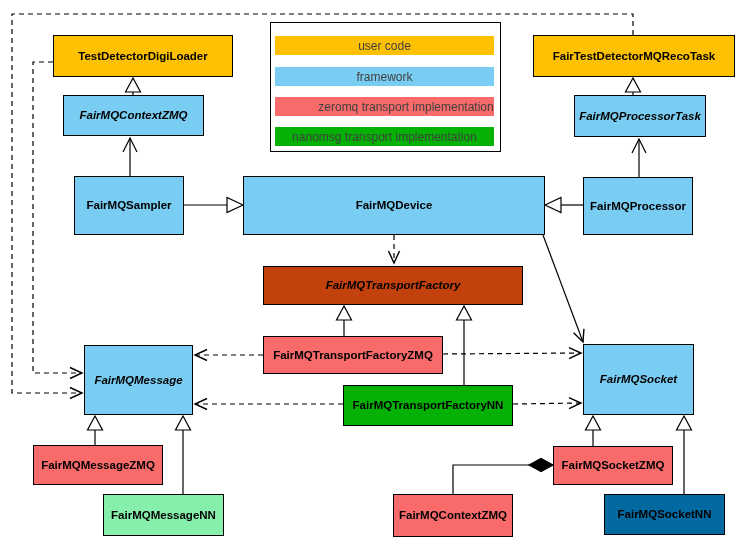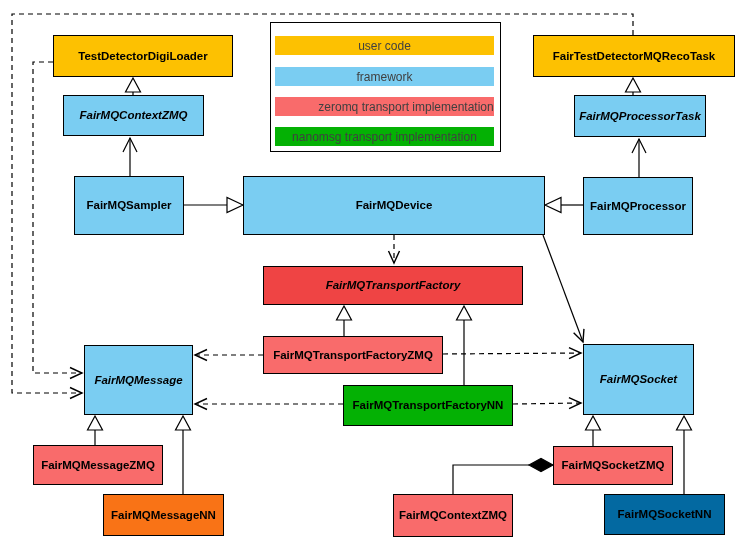--- a/index.html
+++ b/index.html
@@ -136,33 +136,33 @@
   <div class="node abstract" style="left: 63px; top: 95px; width: 141px; height: 41px; background-color: rgb(122, 205, 242);">FairMQContextZMQ</div>
 
   <div class="node abstract" style="left: 574px; top: 95px; width: 132px; height: 42px; background-color: rgb(122, 205, 242);">FairMQProcessorTask</div>
 
   <div class="node" style="left: 74px; top: 176px; width: 110px; height: 59px; background-color: rgb(122, 205, 242);">FairMQSampler</div>
 
   <div class="node" style="left: 243px; top: 176px; width: 302px; height: 59px; background-color: rgb(122, 205, 242);">FairMQDevice</div>
 
   <div class="node" style="left: 583px; top: 177px; width: 110px; height: 58px; background-color: rgb(122, 205, 242);">FairMQProcessor</div>
 
-  <div class="node abstract" style="left: 263px; top: 266px; width: 260px; height: 39px; background-color: #ef4444;">FairMQTransportFactory</div>
+  <div class="node abstract" style="left: 263px; top: 266px; width: 260px; height: 39px; background-color: #c2410c;">FairMQTransportFactory</div>
 
   <div class="node" style="left: 263px; top: 336px; width: 180px; height: 38px; background-color: rgb(249, 107, 107);">FairMQTransportFactoryZMQ</div>
 
   <div class="node" style="left: 343px; top: 385px; width: 170px; height: 41px; background-color: rgb(4, 177, 4);">FairMQTransportFactoryNN</div>
 
   <div class="node abstract" style="left: 84px; top: 345px; width: 109px; height: 70px; background-color: rgb(122, 205, 242);">FairMQMessage</div>
 
   <div class="node abstract" style="left: 583px; top: 344px; width: 111px; height: 71px; background-color: rgb(122, 205, 242);">FairMQSocket</div>
 
   <div class="node" style="left: 33px; top: 445px; width: 130px; height: 40px; background-color: rgb(249, 107, 107);">FairMQMessageZMQ</div>
 
-  <div class="node" style="left: 103px; top: 494px; width: 121px; height: 42px; background-color: #f97316;">FairMQMessageNN</div>
+  <div class="node" style="left: 103px; top: 494px; width: 121px; height: 42px; background-color: #86efac;">FairMQMessageNN</div>
 
   <div class="node" style="left: 553px; top: 446px; width: 120px; height: 39px; background-color: rgb(249, 107, 107);">FairMQSocketZMQ</div>
 
   <div class="node" style="left: 604px; top: 494px; width: 121px; height: 41px; background-color: #0369a1;">FairMQSocketNN</div>
 
   <div class="node" style="left: 393px; top: 494px; width: 120px; height: 43px; background-color: rgb(249, 107, 107);">FairMQContextZMQ</div>
 
 </div>
 
 </body></html>

